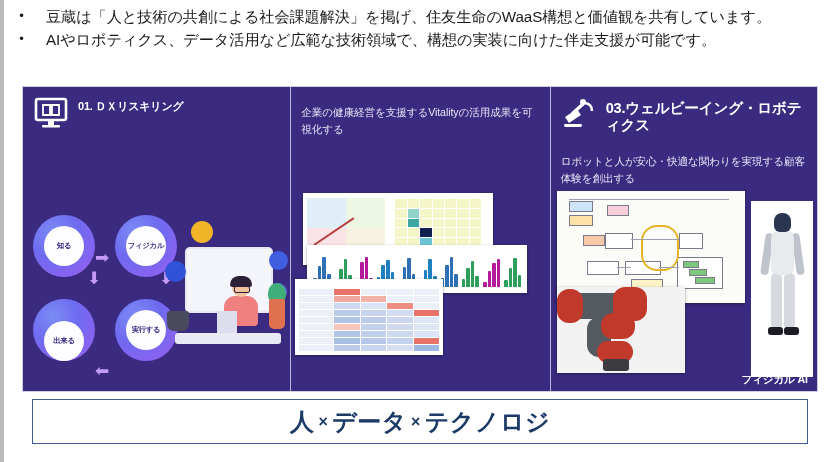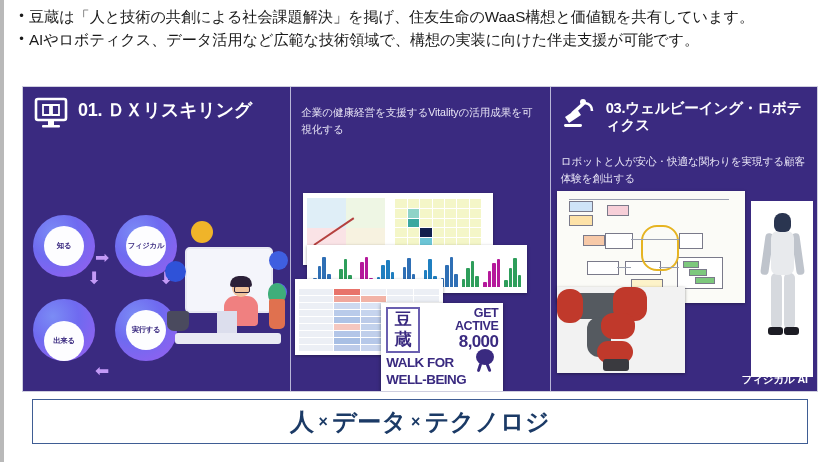--- a/index.html
+++ b/index.html
@@ -19,42 +19,42 @@
   .bullet{
     display:flex;align-items:flex-start;
     font-size:15.2px;line-height:1.42;color:#1a1a1a;
     letter-spacing:-0.1px;
     margin-bottom:1px;
   }
   .bullet .dot{
     flex:0 0 auto;width:15px;text-align:center;
     font-size:13px;line-height:1.55;color:#1a1a1a;
   }
-  .bullet .btxt{flex:1 1 auto;}
+  .bullet .btxt{flex:1 1 auto;margin-left:17px;}
 
   
   .panel{
     position:absolute;left:22px;top:86px;width:796px;height:306px;
     background:#3a2a80;
     border:1px solid #cfcfe0;
     box-sizing:border-box;
     display:flex;
     overflow:hidden;
   }
   .col{position:relative;height:100%;overflow:hidden;}
   .col.c1{width:268px;}
   .col.c2{width:259px;}
   .col.c3{width:267px;}
   .divider{width:1px;background:#b9b6d8;height:100%;flex:0 0 auto;}
 
   
   .head{position:relative;padding:10px 8px 0 10px;}
   .headrow{display:flex;align-items:flex-start;gap:7px;}
   .ttl{
-    color:#ffffff;font-weight:bold;font-size:18px;line-height:1.14;
+    color:#ffffff;font-weight:bold;font-size:11px;line-height:1.14;
     letter-spacing:-0.2px;padding-top:3px;
   }
   .c3 .ttl{font-size:14.6px;}
   .sub{
     color:#e9e6f6;font-size:10.6px;line-height:1.62;
     margin-top:8px;letter-spacing:-0.1px;
   }
   .c1 .sub{margin-left:6px;margin-top:9px;}
   .c2 .sub{margin-top:7px;}
   .c3 .sub{margin-top:20px;}
@@ -445,33 +445,20 @@
               <b style="background:#c3d2ed"></b>
               <b style="background:#e8736a"></b>
             <b></b>
               <b style="background:#bccbe9"></b>
               <b style="background:#c9d5ee"></b>
               <b style="background:#d6dff2"></b>
               <b style="background:#9db8e0"></b>
           </div>
         </div>
 
-        <div class="poster">
-          <div class="plogo">豆蔵</div>
-          <div class="pget">GET</div>
-          <div class="pget">ACTIVE</div>
-          <div class="p8">8,000</div>
-          <div class="pwalk">WALK FOR</div>
-          <div class="pwalk">WELL-BEING</div>
-          <div class="mascot">
-            <div class="mbody"></div>
-            <div class="mleg ml1"></div>
-            <div class="mleg ml2"></div>
-          </div>
-        </div>
       </div>
     </div>
 
     <div class="divider"></div>
 
     <div class="col c3">
       <div class="head">
         <div class="headrow">
           <span class="icn">
             <svg viewBox="0 0 38 34" width="38" height="34">

